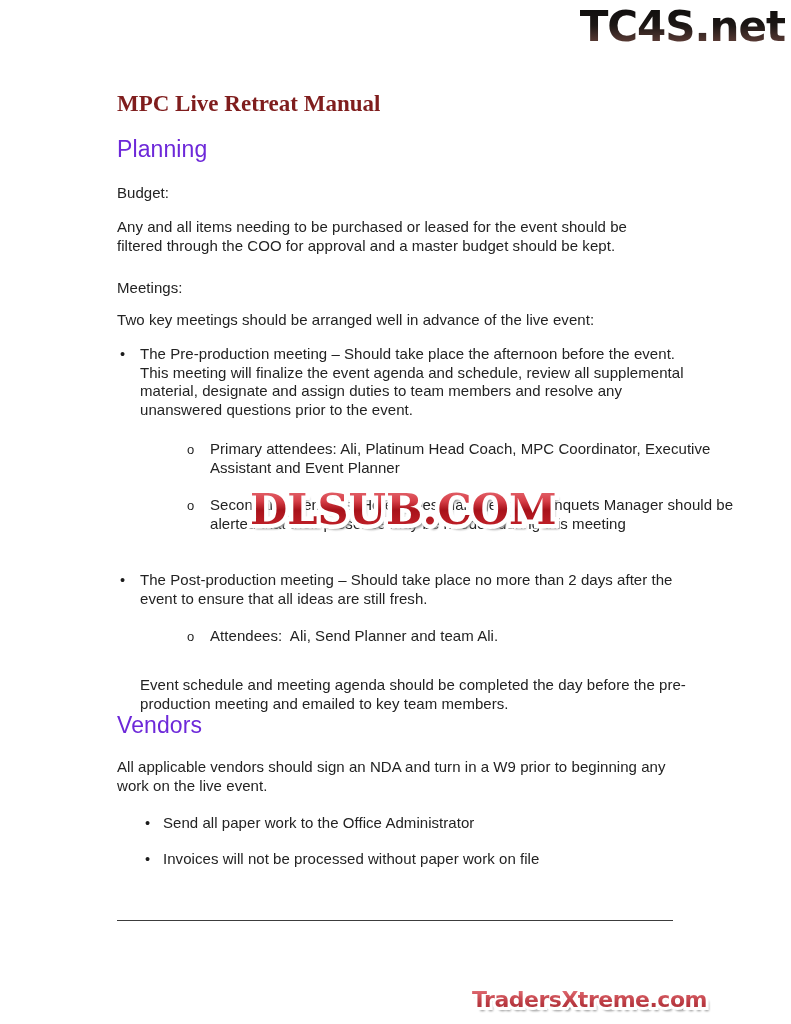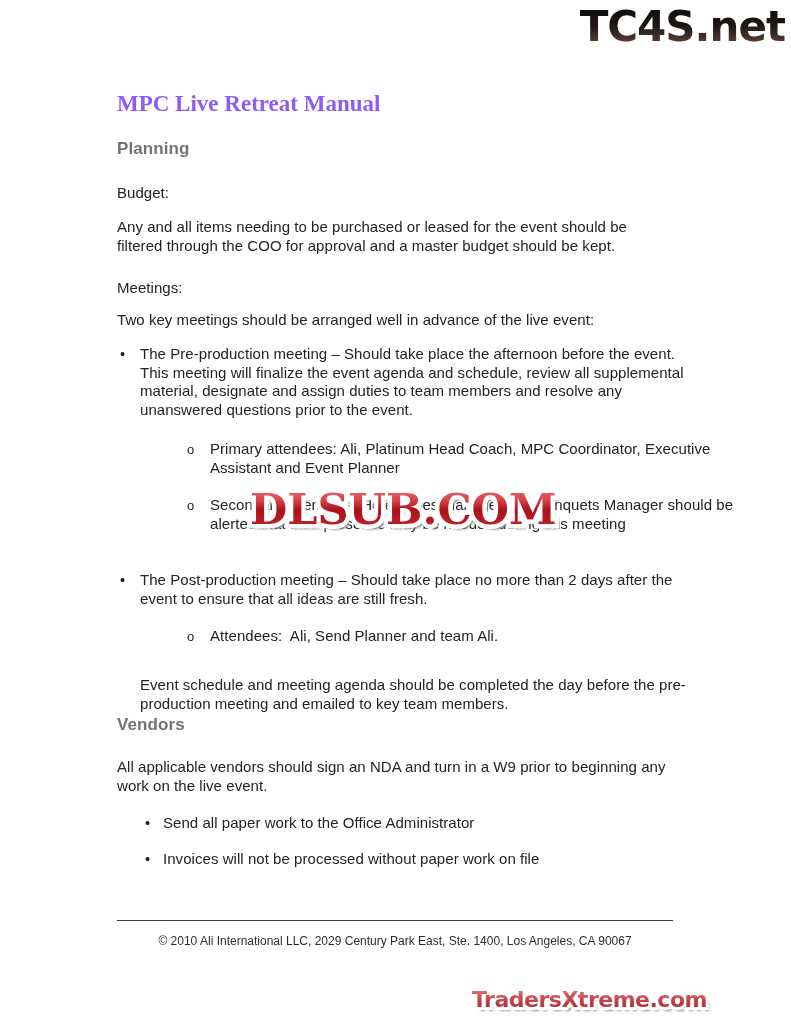--- a/index.html
+++ b/index.html
@@ -12,24 +12,24 @@
     font-family:"Liberation Sans", sans-serif;
     color:#1c1c1c;
   }
 
   
   .content { position:absolute; left:117px; top:0; width:557px; }
   .blk { position:absolute; left:0; width:557px; }
 
   .doc-title {
     font-family:"Liberation Serif", serif;
-    font-weight:bold; font-size:23px; line-height:26px; color:#8b5cf6;
+    font-weight:bold; font-size:23px; line-height:26px; color:#7f1d1d;
   }
   .heading {
-    font-weight:bold; font-size:17px; line-height:20px; color:#737373;
+    font-weight:normal; font-size:23px; line-height:20px; color:#6d28d9;
     letter-spacing:.1px;
   }
   .para, .li-text {
     font-size:15px; line-height:18.6px; color:#232323;
     white-space:pre-wrap; letter-spacing:.05px;
   }
 
   .li { padding-left:23px; }
   .li .marker { position:absolute; left:3px; top:0; font-size:14.6px; line-height:18.6px; }
   .li2 { padding-left:93px; }
@@ -162,21 +162,20 @@
 
   </div>
 
   <div class="sticker wm">
     <span class="stk-shadow">DLSUB.COM</span>
     <span class="stk-outline">DLSUB.COM</span>
     <span class="stk-fill">DLSUB.COM</span>
   </div>
 
   <div class="footer-rule"></div>
-  <div class="footer-line footer-1">© 2010 Ali International LLC, 2029 Century Park East, Ste. 1400, Los Angeles, CA 90067</div>
 
   <div class="sticker logo-bottom">
     <span class="stk-shadow">TradersXtreme.com</span>
     <span class="stk-outline">TradersXtreme.com</span>
     <span class="stk-fill">TradersXtreme.com</span>
   </div>
 
 </div>
 
 </body></html>

